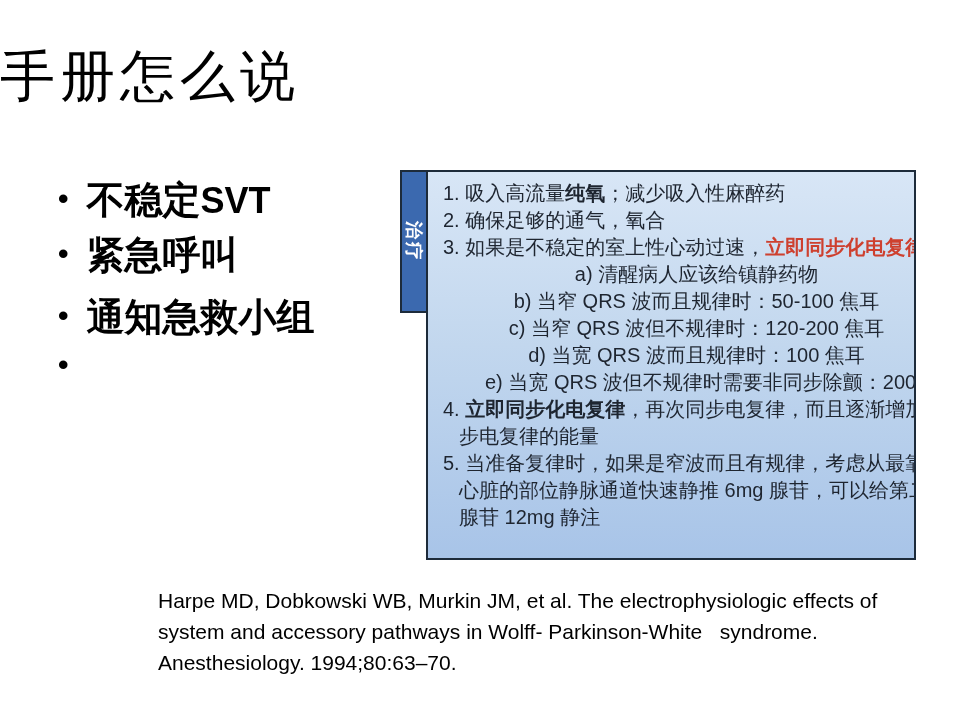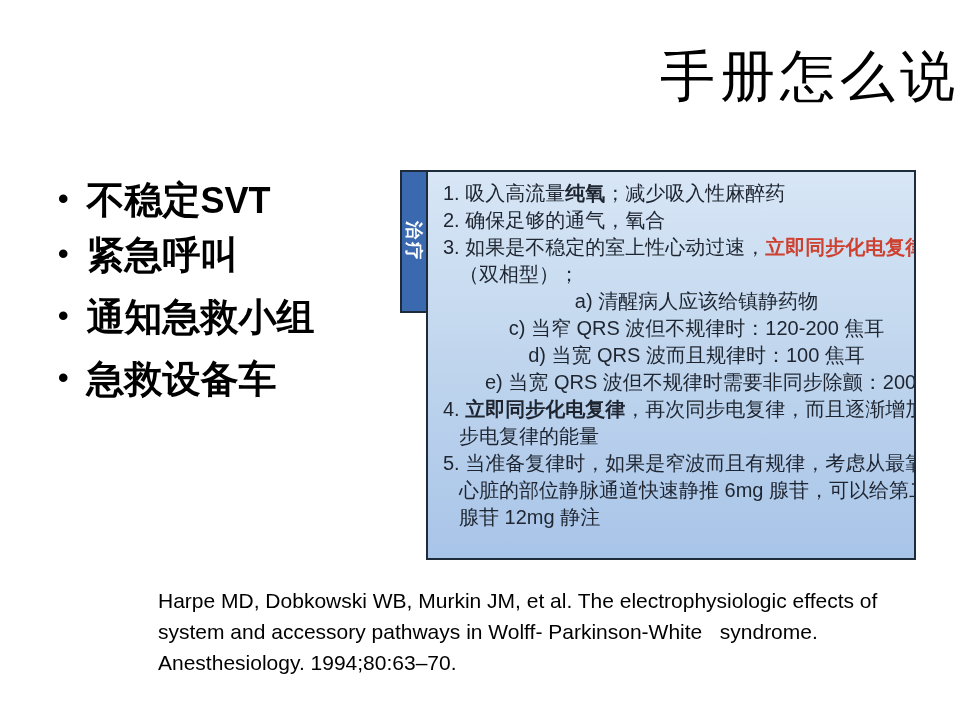--- a/index.html
+++ b/index.html
@@ -12,21 +12,21 @@
     --red:#ce402f;
   }
   html,body{margin:0;padding:0;background:#888;}
   .slide{
     position:relative;width:960px;height:720px;background:#ffffff;
     overflow:hidden;font-family:"Liberation Sans","DejaVu Sans",sans-serif;
     margin:0 auto;
   }
   
   .title{
-    position:absolute;top:40px;left:0;width:100%;text-align:right;
+    position:absolute;top:40px;left:0;width:100%;text-align:left;
     font-family:"Liberation Serif","DejaVu Serif",serif;
     font-size:55px;font-weight:400;color:#000;letter-spacing:5px;margin:0;
   }
   
   .bullets{position:absolute;left:58px;top:168px;width:340px;}
   .bullet-row{
     display:flex;align-items:baseline;height:62px;
     font-family:"Liberation Serif","DejaVu Serif",serif;
     font-size:38px;font-weight:600;color:#000;white-space:nowrap;
   }
@@ -88,36 +88,35 @@
       <span>紧急呼叫</span>
       <span class="bullet-latin"></span>
     </div>
     <div class="bullet-row">
       <span class="bullet-dot">•</span>
       <span>通知急救小组</span>
       <span class="bullet-latin"></span>
     </div>
     <div class="bullet-row">
       <span class="bullet-dot">•</span>
-      <span>急救设备车</span>
       <span class="bullet-latin"></span>
     </div>
   </div>
 
   <div class="ptab">
     <span class="ptab-label">治疗</span>
   </div>
 
   <div class="pbox">
     <div>
         <div class="pline indent0"><span class="n">1. 吸入高流量</span><span class="b">纯氧</span><span class="n">；减少吸入性麻醉药</span></div>
         <div class="pline indent0"><span class="n">2. 确保足够的通气，氧合</span></div>
         <div class="pline indent0"><span class="n">3. 如果是不稳定的室上性心动过速，</span><span class="r">立即同步化电复律</span></div>
-        <div class="pline indent1"><span class="n">（双相型）；</span></div>
         <div class="pline indent2"><span class="n">a) 清醒病人应该给镇静药物</span></div>
+        <div class="pline indent2"><span class="n">b) 当窄 QRS 波而且规律时：50-100 焦耳</span></div>
         <div class="pline indent2"><span class="n">c) 当窄 QRS 波但不规律时：120-200 焦耳</span></div>
         <div class="pline indent2"><span class="n">d) 当宽 QRS 波而且规律时：100 焦耳</span></div>
         <div class="pline indent2"><span class="n">e) 当宽 QRS 波但不规律时需要非同步除颤：200 焦耳</span></div>
         <div class="pline indent0"><span class="n">4. </span><span class="b">立即同步化电复律</span><span class="n">，再次同步电复律，而且逐渐增加同</span></div>
         <div class="pline indent1"><span class="n">步电复律的能量</span></div>
         <div class="pline indent0"><span class="n">5. 当准备复律时，如果是窄波而且有规律，考虑从最靠近</span></div>
         <div class="pline indent1"><span class="n">心脏的部位静脉通道快速静推 6mg 腺苷，可以给第二剂</span></div>
         <div class="pline indent1"><span class="n">腺苷 12mg 静注</span></div>
       </div>
   </div>

